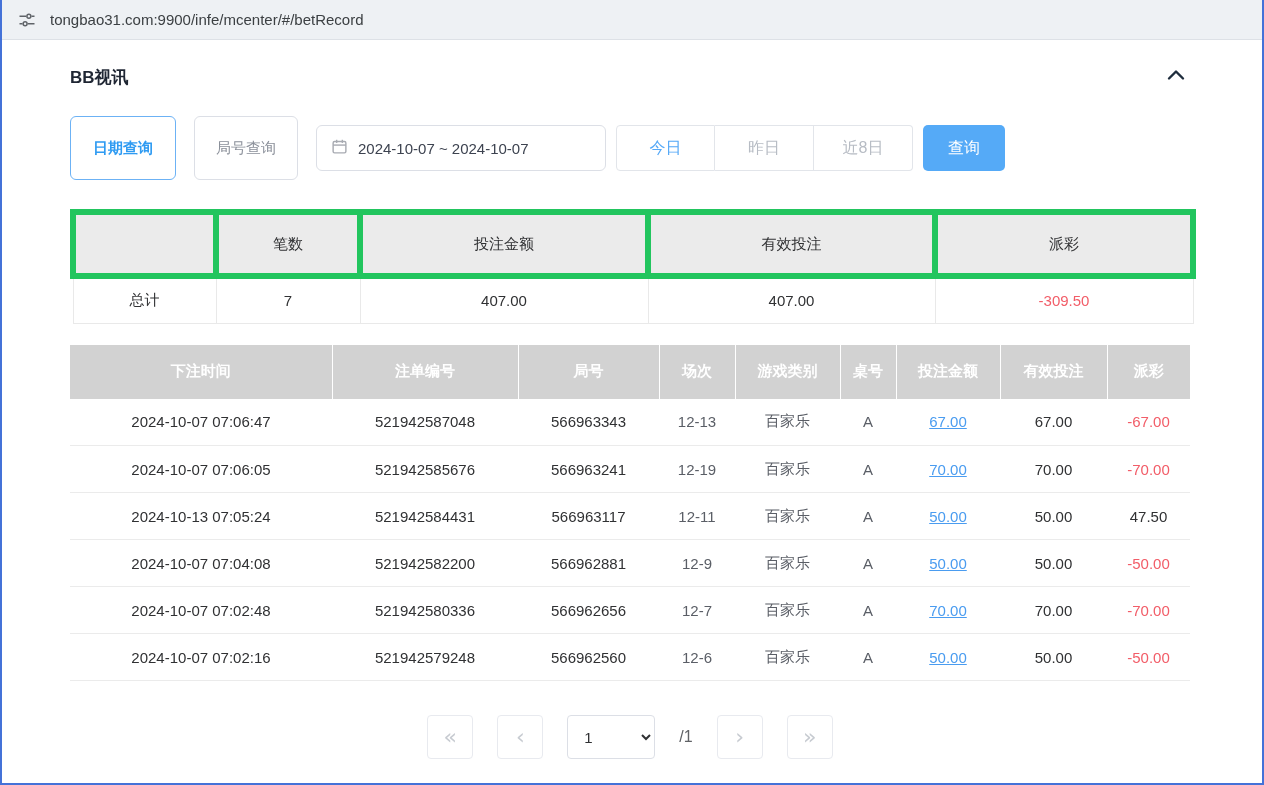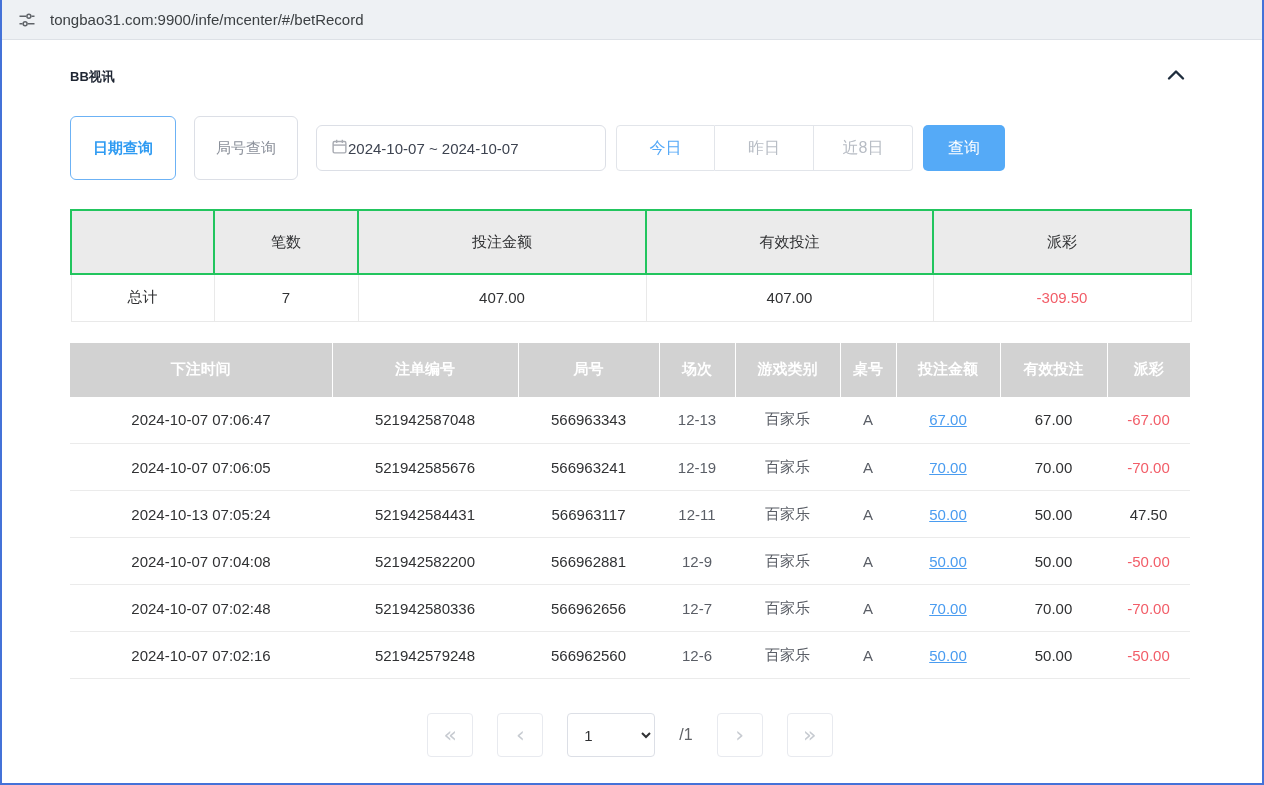--- a/index.html
+++ b/index.html
@@ -24,38 +24,38 @@
   }
   .addressbar .url { font-size: 15px; color: #3c4043; }
   .site-icon { display: inline-flex; align-items: center; cursor: pointer; }
 
   
   .content { padding: 22px 72px 0 68px; }
   .title-row {
     display: flex; align-items: center; justify-content: space-between;
     margin-top: 2px;
   }
-  .page-title { font-size: 13px; font-weight: bold; color: #1f2633; }
+  .page-title { font-size: 17px; font-weight: bold; color: #1f2633; }
   .collapse-btn { cursor: pointer; display: inline-flex; padding: 4px; }
 
   
   .filter-row { display: flex; align-items: center; margin-top: 26px; }
   .btn {
     height: 64px; border-radius: 6px; font-size: 15px;
     display: inline-flex; align-items: center; justify-content: center;
     background: #fff; cursor: pointer; border: 1px solid #dcdfe6;
   }
   .btn-date-query {
     width: 106px; border: 1px solid #6cb2f5; color: #2f9bf2; font-weight: bold;
   }
   .btn-round-query { width: 104px; color: #8a8f99; margin-left: 18px; }
   .date-input {
     margin-left: 18px; width: 290px; height: 46px;
     border: 1px solid #dcdfe6; border-radius: 6px;
-    display: flex; align-items: center; padding: 0 14px;
+    display: flex; align-items: center; gap: 10px; padding: 0 14px;
     font-size: 15px; color: #3d4350; cursor: pointer; background: #fff;
   }
   .quick-group { display: flex; margin-left: 10px; }
   .quick-btn {
     height: 46px; width: 99px; background: #fff;
     border: 1px solid #e2e5ea; border-left: none;
     display: inline-flex; align-items: center; justify-content: center;
     font-size: 16px; color: #b7bcc4; cursor: pointer;
   }
   .quick-btn:first-child { border-left: 1px solid #e2e5ea; border-radius: 4px 0 0 4px; }
@@ -66,21 +66,21 @@
     background: #55aaf7; color: #ffffff; font-size: 16px; border-radius: 5px;
   }
 
   
   table { border-collapse: collapse; table-layout: fixed; width: 1120px; }
   td, th { overflow: hidden; white-space: nowrap; }
 
   .summary-table { margin-top: 29px; }
   .summary-table th {
     height: 64px; background: #ebebeb; font-size: 15px; font-weight: normal;
-    color: #303133; border: 2px solid #22c55e; text-align: center;
+    color: #303133; border: 6px solid #22c55e; text-align: center;
   }
   .summary-table td {
     height: 47px; font-size: 15px; color: #303133;
     border: 1px solid #e9e9e9; text-align: center;
   }
 
   .bet-table { margin-top: 21px; }
   .bet-table th {
     height: 54px; background: #d2d2d2; color: #ffffff; font-size: 15px;
     font-weight: bold; text-align: center;

